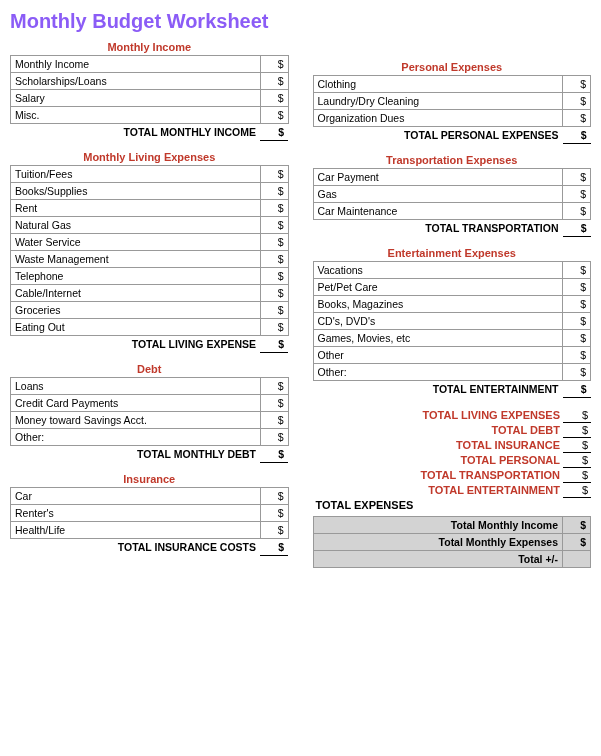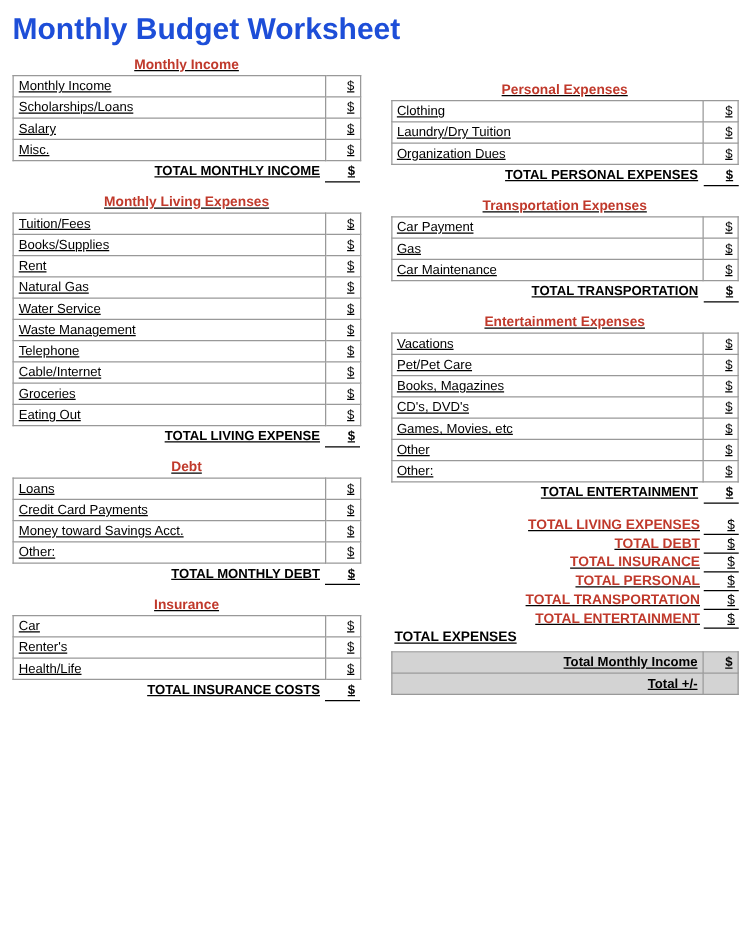--- a/index.html
+++ b/index.html
@@ -5,30 +5,29 @@
     * { box-sizing: border-box; margin: 0; padding: 0; }
     body {
       font-family: Arial, sans-serif;
       font-size: 11px;
       background: #fff;
       width: 601px;
       min-height: 756px;
       padding: 10px;
     }
     h1 {
-      font-size: 24px;
+      font-size: 20px;
       font-weight: bold;
       margin-bottom: 8px;
-      color: #1d4ed8;
+      color: #8b5cf6;
     }
     .layout {
       display: flex;
       gap: 24px;
       width: 100%;
-      text-decoration: underline;
     }
     .col-left { width: 50%; }
     .col-right { width: 50%; margin-top: 20px; }
 
     .section { margin-bottom: 10px; }
     .section-title {
       text-align: center;
       color: #c0392b;
       font-weight: bold;
       font-size: 11px;
@@ -252,21 +251,21 @@
 
     <div class="section">
       <div class="section-title">Personal Expenses</div>
       <table>
         <tbody id="personal-expenses-rows">
             <tr>
         <td>Clothing</td>
         <td class="dollar-cell">$</td>
       </tr>
             <tr>
-        <td>Laundry/Dry Tuition</td>
+        <td>Laundry/Dry Cleaning</td>
         <td class="dollar-cell">$</td>
       </tr>
             <tr>
         <td>Organization Dues</td>
         <td class="dollar-cell">$</td>
       </tr>
           </tbody>
         <tbody>
             <tr class="total-row">
           <td class="total-label">TOTAL PERSONAL EXPENSES</td>
@@ -378,20 +377,24 @@
         </tr>
       </tbody>
         </table>
       <table style="margin-top:4px;">
         <tbody id="grand-total-rows">
             <tr class="grand-total-row">
       <td class="total-label">Total Monthly Income</td>
       <td class="dollar-cell">$</td>
     </tr>
             <tr class="grand-total-row">
+      <td class="total-label">Total Monthly Expenses</td>
+      <td class="dollar-cell">$</td>
+    </tr>
+            <tr class="grand-total-row">
       <td class="total-label">Total +/-</td>
       <td class="dollar-cell"></td>
     </tr>
           </tbody>
       </table>
     </div>
 
   </div>
 </div>
 

